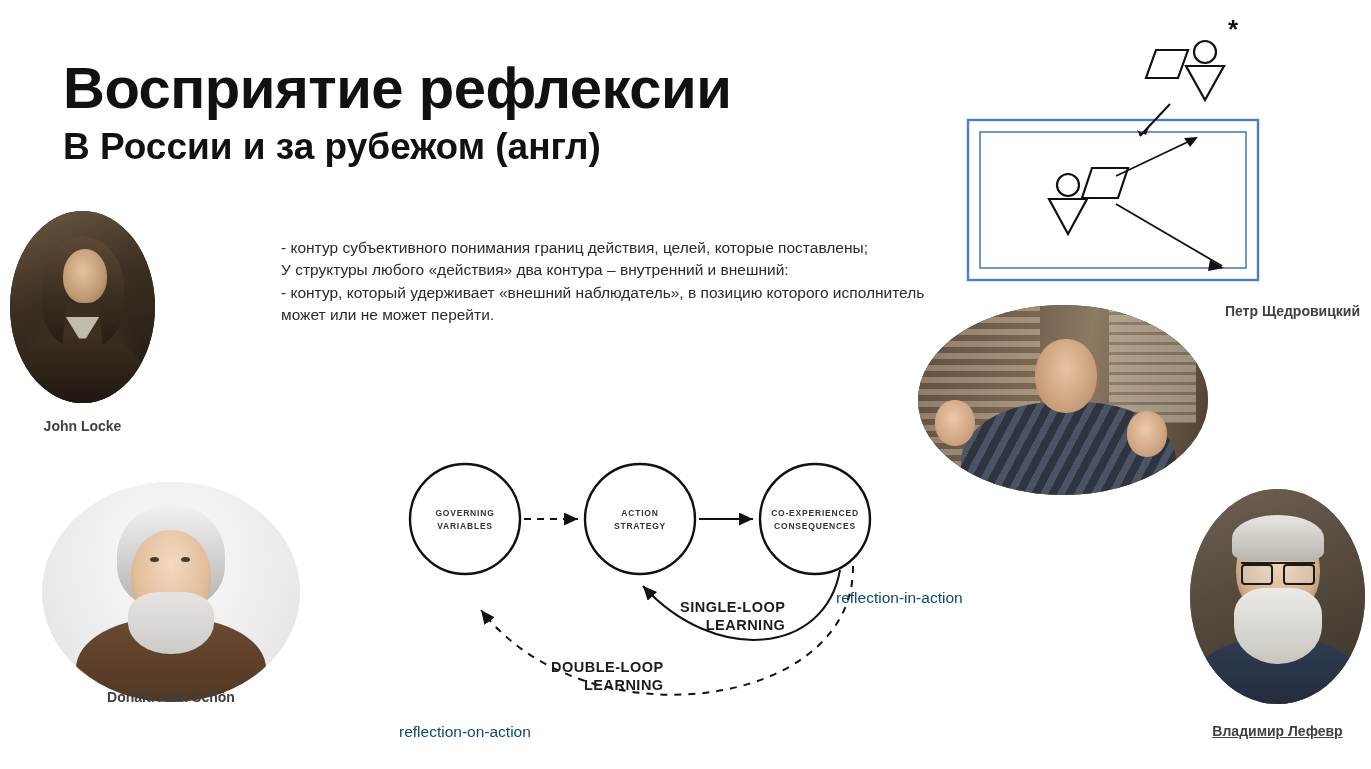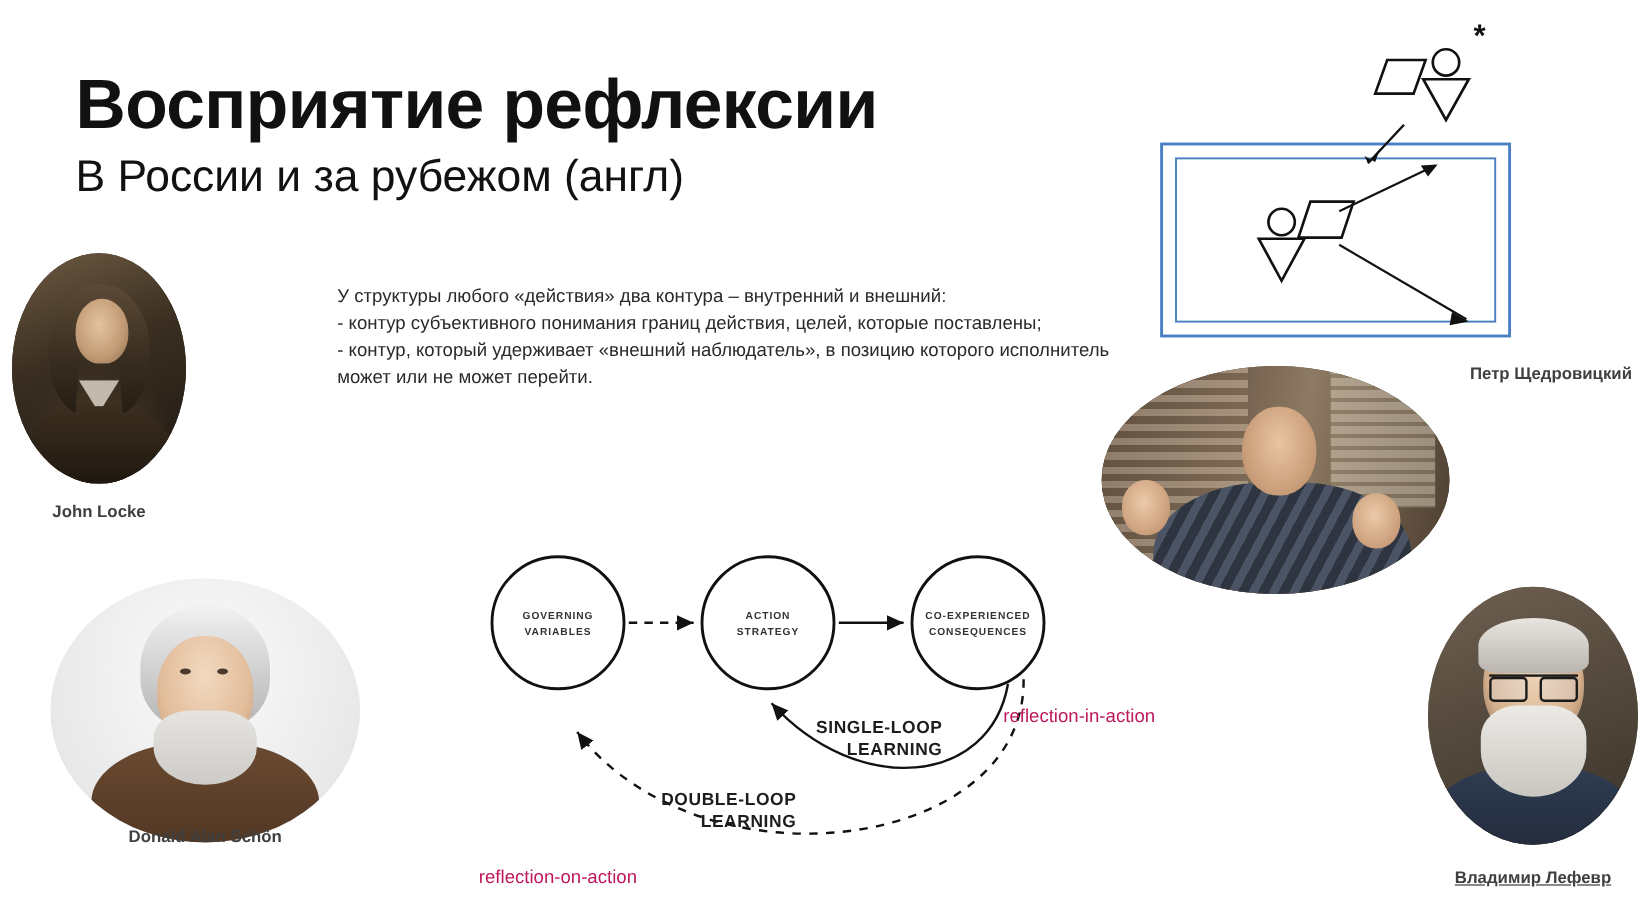--- a/index.html
+++ b/index.html
@@ -26,21 +26,21 @@
     font-size: 58px;
     font-weight: bold;
     letter-spacing: -0.5px;
     line-height: 1.05;
     color: #111111;
     margin: 0;
     white-space: nowrap;
   }
   #slide-subtitle {
     font-size: 37px;
-    font-weight: normal;
+    font-weight: bold;
     line-height: 1.1;
     color: #111111;
     margin: 8px 0 0 0;
     white-space: nowrap;
   }
 
   
   #body-text {
     position: absolute;
     left: 281px;
@@ -321,21 +321,21 @@
     color: #1d1d1d;
     line-height: 1.25;
     text-align: right;
     white-space: nowrap;
   }
   #single-loop-label { left: 680px; top: 598px; }
   #double-loop-label { left: 551px; top: 658px; }
   .refl-label {
     position: absolute;
     font-size: 15.5px;
-    color: #be185d;
+    color: #0c4a6e;
     white-space: nowrap;
   }
   #reflection-in-action { left: 836px; top: 589px; }
   #reflection-on-action { left: 399px; top: 723px; }
   .node-text {
     font-size: 8.5px;
     font-weight: bold;
     letter-spacing: .8px;
     fill: #333333;
     font-family: "Liberation Sans", sans-serif;
@@ -343,22 +343,22 @@
 </style>
 </head>
 <body>
 
 <div id="title-block">
   <h1 id="slide-title">Восприятие рефлексии</h1>
   <h2 id="slide-subtitle">В России и за рубежом (англ)</h2>
 </div>
 
 <div id="body-text">
+  <div class="line">- контур субъективного понимания границ действия, целей, которые поставлены;</div>
   <div class="line">У структуры любого «действия» два контура – внутренний и внешний:</div>
-  <div class="line">- контур субъективного понимания границ действия, целей, которые поставлены;</div>
   <div class="wrapline">- контур, который удерживает «внешний наблюдатель», в позицию которого исполнитель может или не может перейти.</div>
 </div>
 
 <div id="locke-portrait">
   <div class="bg"></div>
   <div class="body"></div>
   <div class="hair"></div>
   <div class="face"></div>
   <div class="collar"></div>
 </div>

